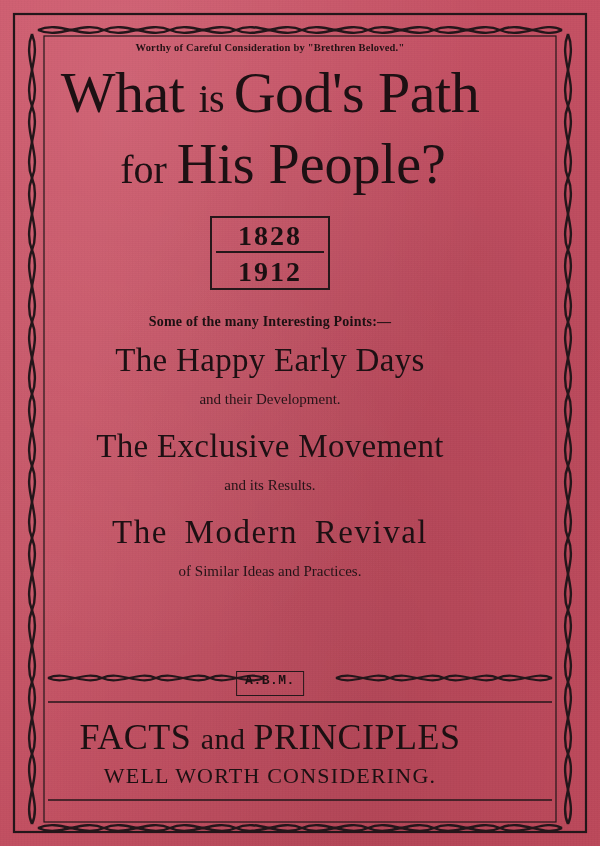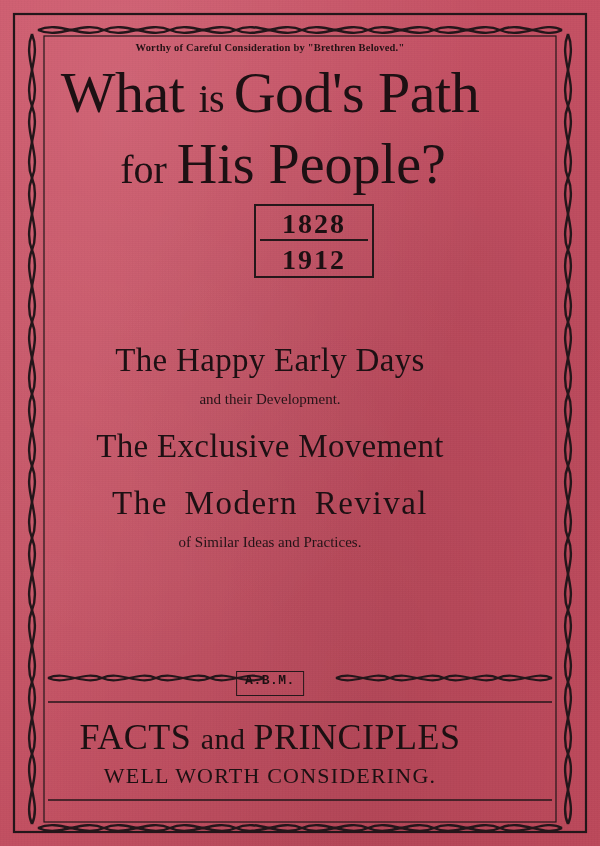--- a/index.html
+++ b/index.html
@@ -76,27 +76,26 @@
     left: 0; right: 0;
     font-size: 56px;
     line-height: 60px;
     color: #1d1013;
     margin-left: 26px;
   }
   .title-2 .sm { font-size: 40px; }
 
   .years {
     position: absolute;
-    top: 204px;
+    top: 216px;
     left: 50%;
     transform: translateX(-50%);
     border: 2px solid #25171a;
     padding: 2px 4px 3px 4px;
     background: transparent;
-    margin-left: 44px;
   }
   .years .yr {
     display: block;
     font-family: "Liberation Serif", serif;
     font-weight: bold;
     font-size: 28px;
     line-height: 27px;
     letter-spacing: 2px;
     padding: 2px 22px 0 22px;
   }
@@ -233,28 +232,30 @@
   <div class="title-2">
     <span class="sm">for </span><span>His People?</span>
   </div>
 
   <div class="years">
     <span class="yr">1828</span>
     <div class="rule"></div>
     <span class="yr">1912</span>
   </div>
 
+  <div class="lead">Some of the many Interesting Points:—</div>
 
   <div class="points">
     <div class="point">
       <div class="hd">The Happy Early Days</div>
       <div class="sub">and their Development.</div>
     </div>
     <div class="point">
       <div class="hd">The Exclusive Movement</div>
+      <div class="sub">and its Results.</div>
     </div>
     <div class="point">
       <div class="hd spaced">The Modern Revival</div>
       <div class="sub">of Similar Ideas and Practices.</div>
     </div>
   </div>
 
   <div class="abm">A.B.M.</div>
 
   <div class="facts">

